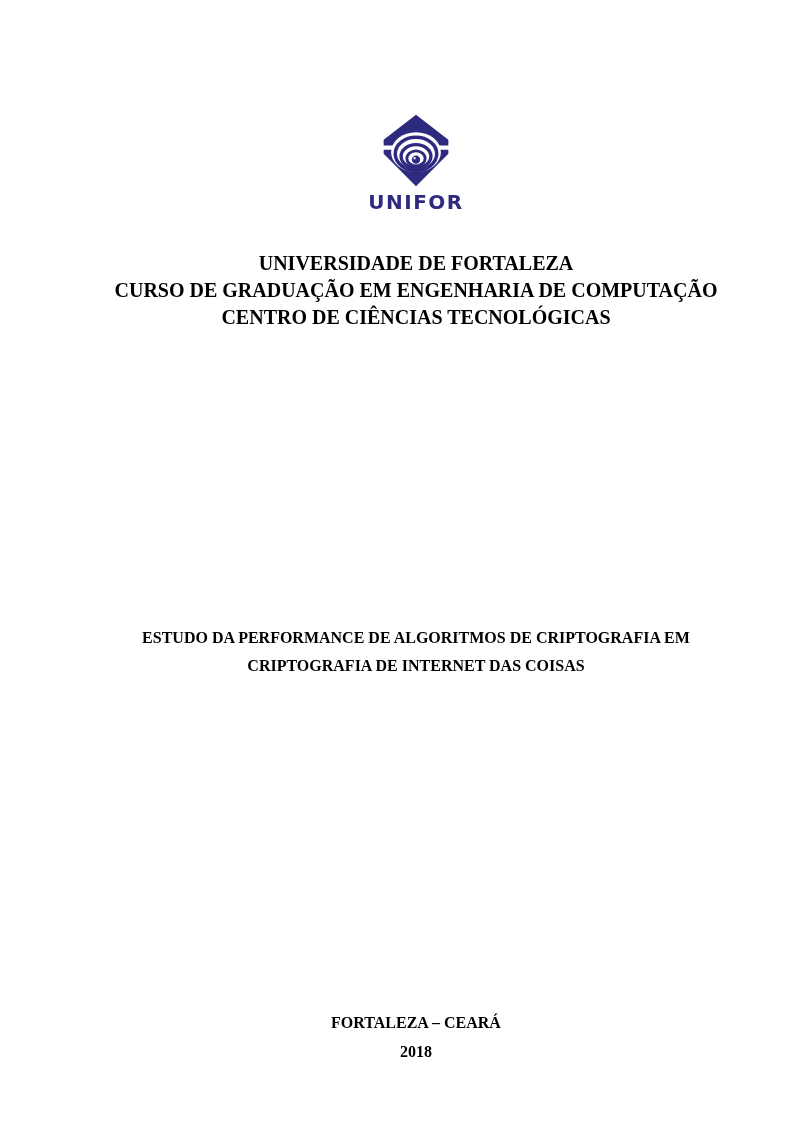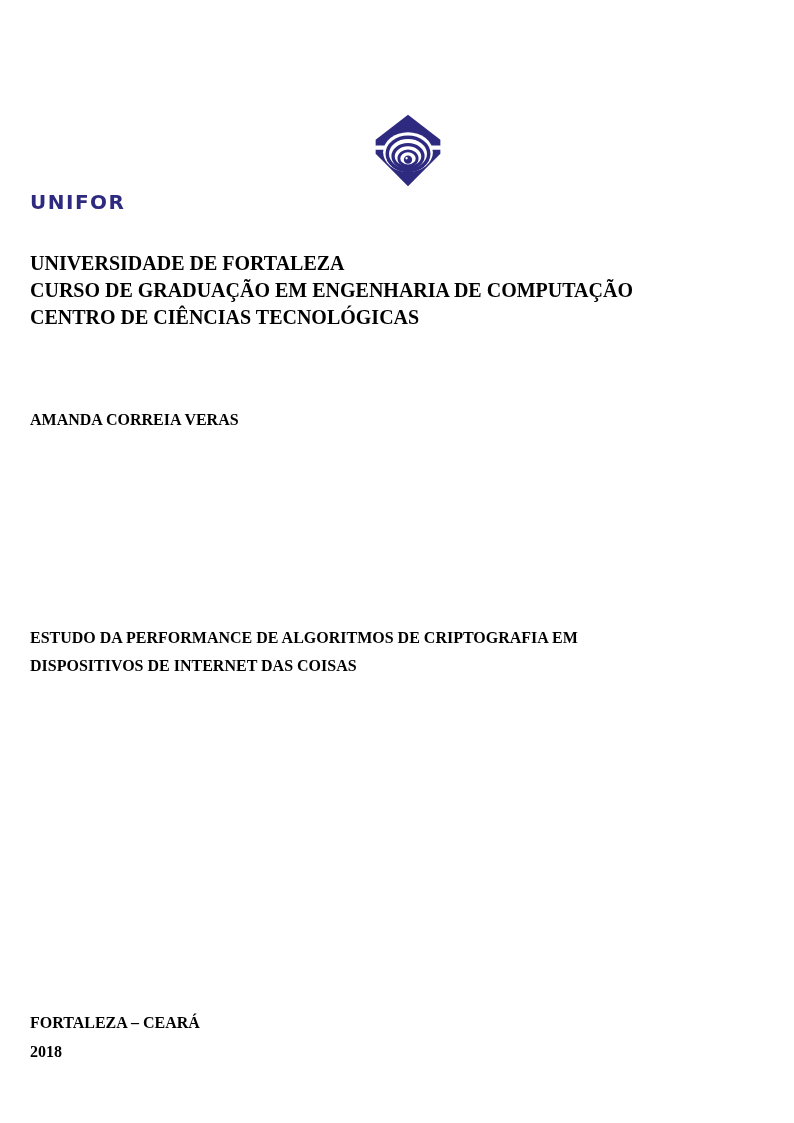--- a/index.html
+++ b/index.html
@@ -12,22 +12,23 @@
     width: 794px;
     height: 1123px;
     background: #ffffff;
     overflow: hidden;
     font-family: "Liberation Serif", "DejaVu Serif", serif;
     color: #000000;
   }
   
   .centered {
     position: absolute;
-    left: 30px;
+    left: 38px;
     width: 756px;
+    text-align: center;
   }
   .logo-block { top: 114px; }
   .emblem { display: block; margin: 0 auto; }
   .wordmark {
     margin-top: 4px;
     font-family: "DejaVu Sans", "Liberation Sans", sans-serif;
     font-weight: bold;
     font-size: 20px;
     letter-spacing: 1.5px;
     line-height: 22px;
@@ -80,25 +81,24 @@
     </svg>
     <div class="wordmark">UNIFOR</div>
   </div>
 
   <div class="centered institution">
     <div>UNIVERSIDADE DE FORTALEZA</div>
     <div>CURSO DE GRADUAÇÃO EM ENGENHARIA DE COMPUTAÇÃO</div>
     <div>CENTRO DE CIÊNCIAS TECNOLÓGICAS</div>
   </div>
 
-  <div class="centered author">AMANDA CORREIA VERAS</div>
 
   <div class="centered title-block">
     <div>ESTUDO DA PERFORMANCE DE ALGORITMOS DE CRIPTOGRAFIA EM</div>
-    <div>DISPOSITIVOS DE INTERNET DAS COISAS</div>
+    <div>CRIPTOGRAFIA DE INTERNET DAS COISAS</div>
   </div>
 
   <div class="centered footer-block">
     <div>FORTALEZA – CEARÁ</div>
     <div>2018</div>
   </div>
 
 </div>
 
 </body></html>

